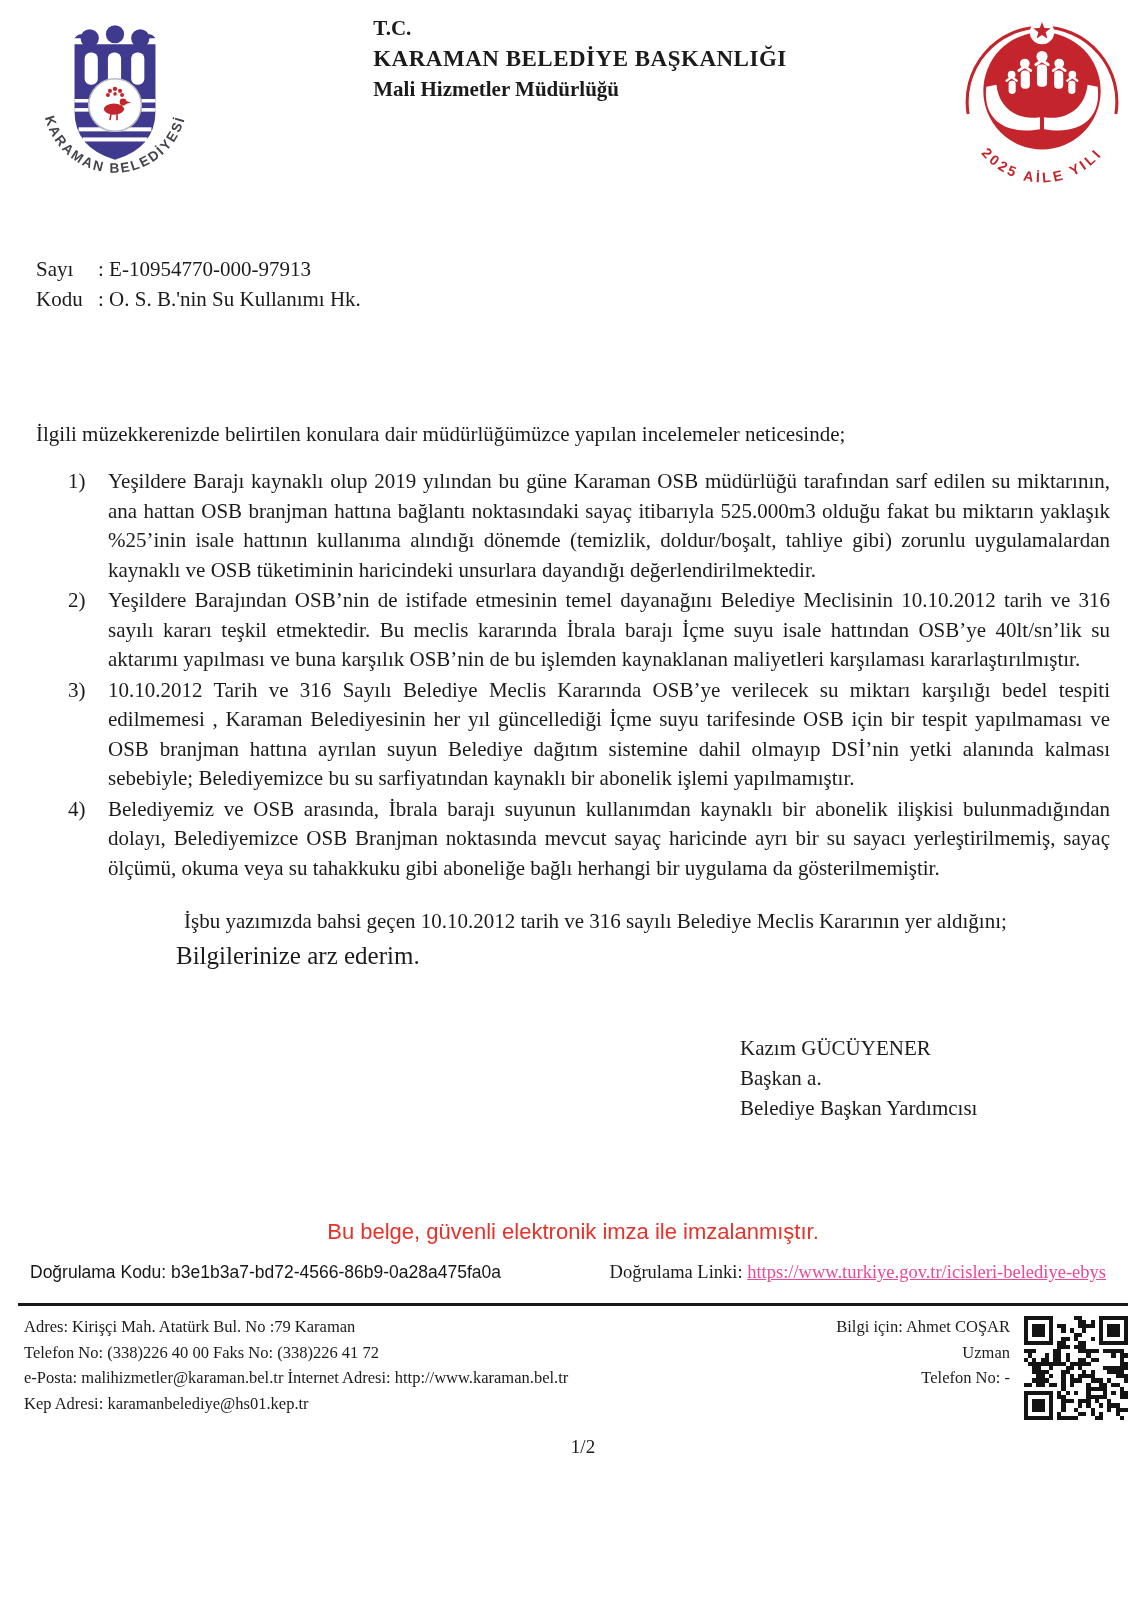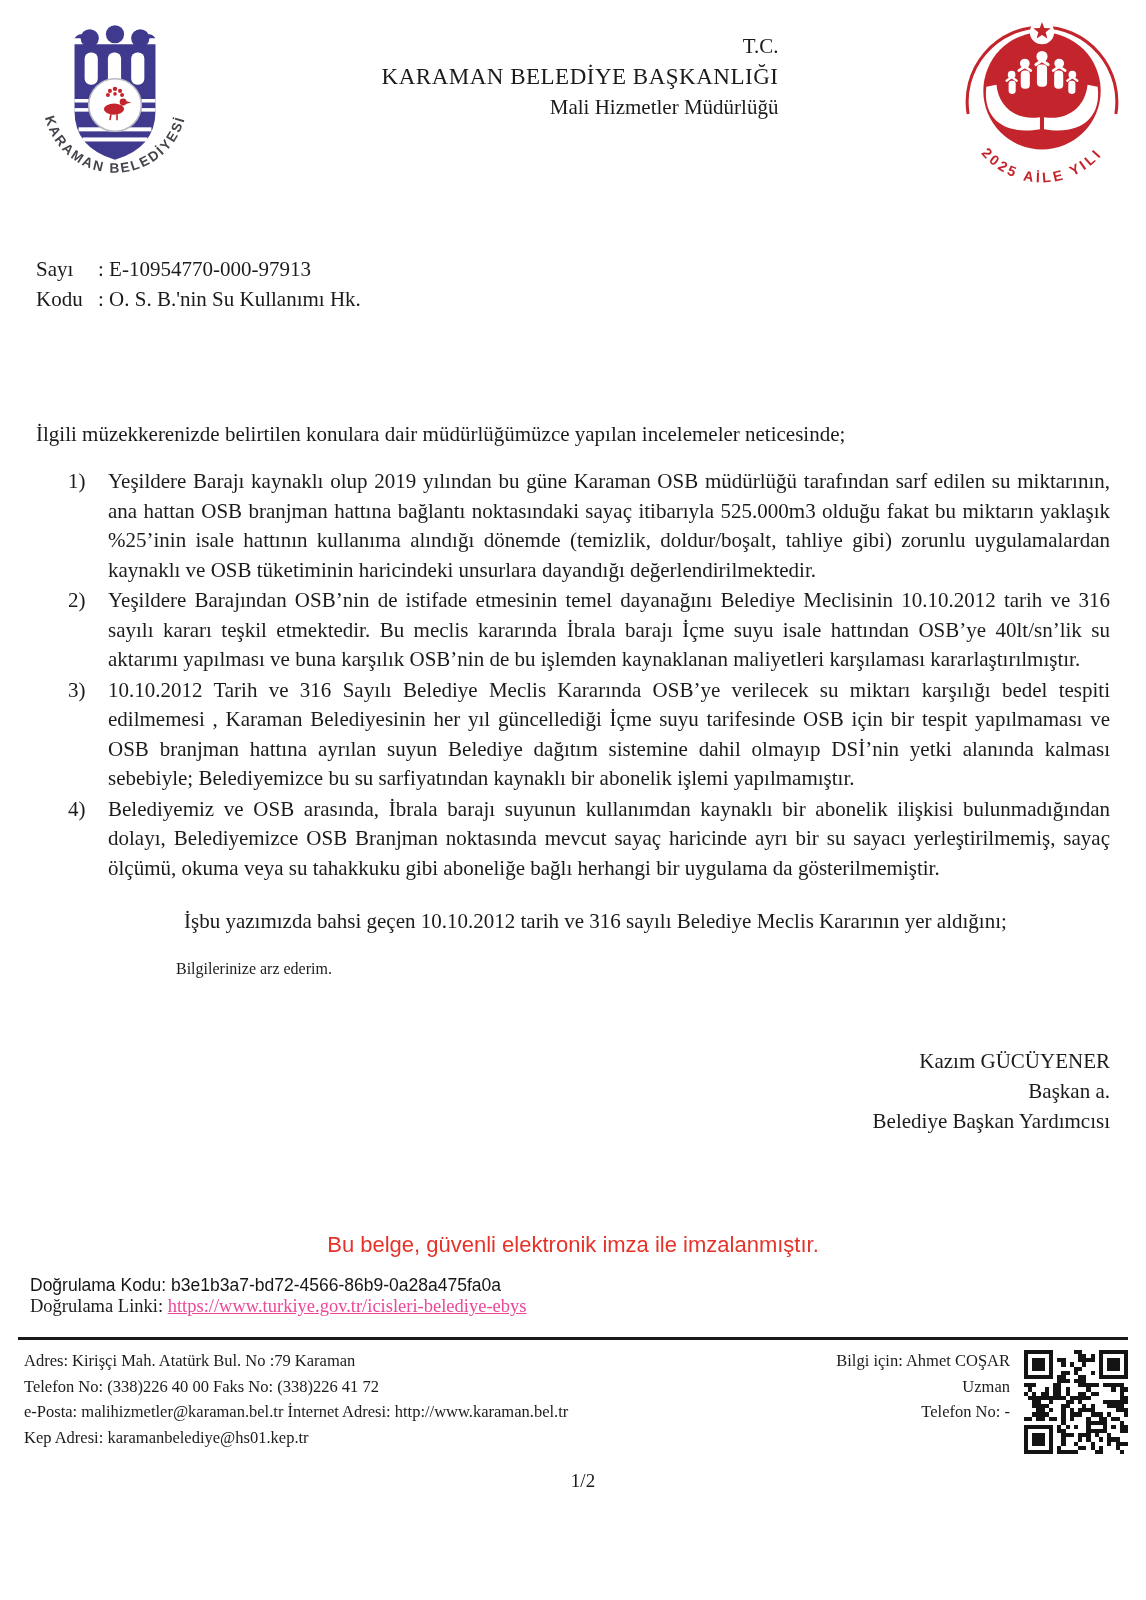--- a/index.html
+++ b/index.html
@@ -11,52 +11,52 @@
     overflow: hidden;
     position: relative;
   }
   .page { width: 1146px; height: 1600px; position: relative; }
 
   
   .header { display: flex; justify-content: space-between; align-items: flex-start;
             padding: 14px 18px 0 26px; height: 190px; }
   .logo-left { width: 178px; height: 172px; flex: 0 0 auto; }
   .logo-right { width: 172px; height: 172px; flex: 0 0 auto; margin-top: 4px; }
-  .title-block { text-align: right; margin-top: 18px; line-height: 1.38; }
+  .title-block { text-align: left; line-height: 1.38; font-weight: bold; }
   .title-tc { font-size: 21px; }
   .title-org { font-size: 23px; letter-spacing: 0.5px; }
   .title-dept { font-size: 21px; }
 
   
   .meta { margin: 64px 0 0 36px; font-size: 21px; line-height: 30px; }
   .meta-row { display: flex; }
   .meta-label { width: 62px; }
 
   
   .doc-body { padding: 0 36px; }
   .intro { margin-top: 108px; font-size: 21px; }
   .num-list { margin-top: 20px; padding-left: 32px; }
   .num-item { display: flex; margin-bottom: 1px; }
   .num-item .num { width: 40px; flex: 0 0 auto; font-size: 21px; line-height: 29.5px; }
   .num-item .txt { flex: 1; font-size: 21px; line-height: 29.5px;
                    text-align: justify; text-justify: inter-word; }
   .closing1 { margin-top: 23px; font-size: 21px; line-height: 30px;
               text-indent: 148px; text-align: justify; }
-  .closing2 { margin-top: 18px; font-size: 16px; line-height: 30px; padding-left: 140px; }
+  .closing2 { margin-top: 5px; font-size: 25px; line-height: 30px; padding-left: 140px; }
 
   
-  .signature { width: 370px; margin: 62px 36px 0 auto; text-align: right;
+  .signature { width: 370px; margin: 62px 36px 0 auto; text-align: left;
                font-size: 21px; line-height: 30px; }
 
   
   .esign-notice { margin-top: 96px; text-align: center;
                   font-family: "Liberation Sans", "DejaVu Sans", sans-serif;
                   font-size: 22px; color: #e63229; }
   .verify-row { display: flex; justify-content: space-between; align-items: baseline;
-                padding: 0 40px 0 30px; margin-top: 17px; flex-direction: column; }
+                padding: 0 40px 0 30px; margin-top: 17px; }
   .verify-code { font-family: "Liberation Sans", "DejaVu Sans", sans-serif; font-size: 17.5px; color:#161616; }
   .verify-link-wrap { font-size: 18.5px; }
   .verify-url { color: #ec4899; text-decoration: underline; }
 
   
   .footer-rule { margin: 20px 18px 0 18px; border-top: 3.5px solid #191919; }
   .footer { display: flex; padding: 8px 18px 0 24px; }
   .footer-left { flex: 1; font-size: 16.5px; line-height: 1.55; }
   .footer-right { width: 230px; text-align: right; font-size: 16.5px; line-height: 1.55;
                   margin-right: 14px; margin-left: 8px; flex: 0 0 auto; }

